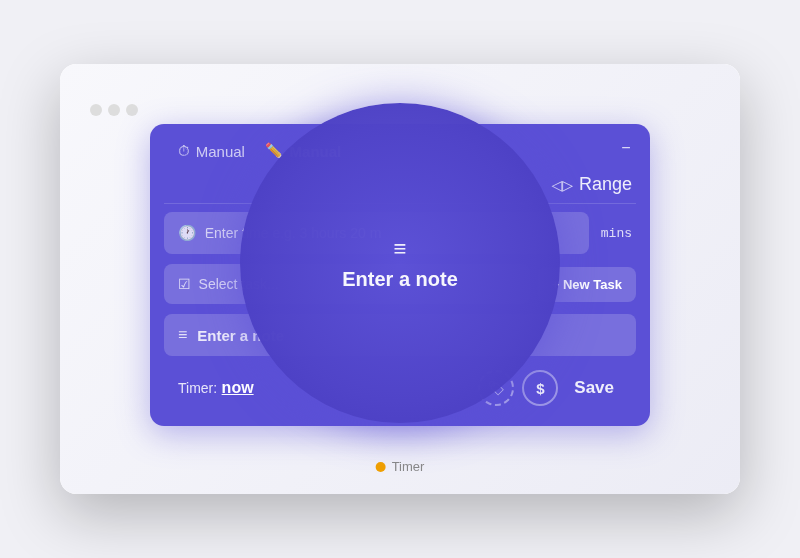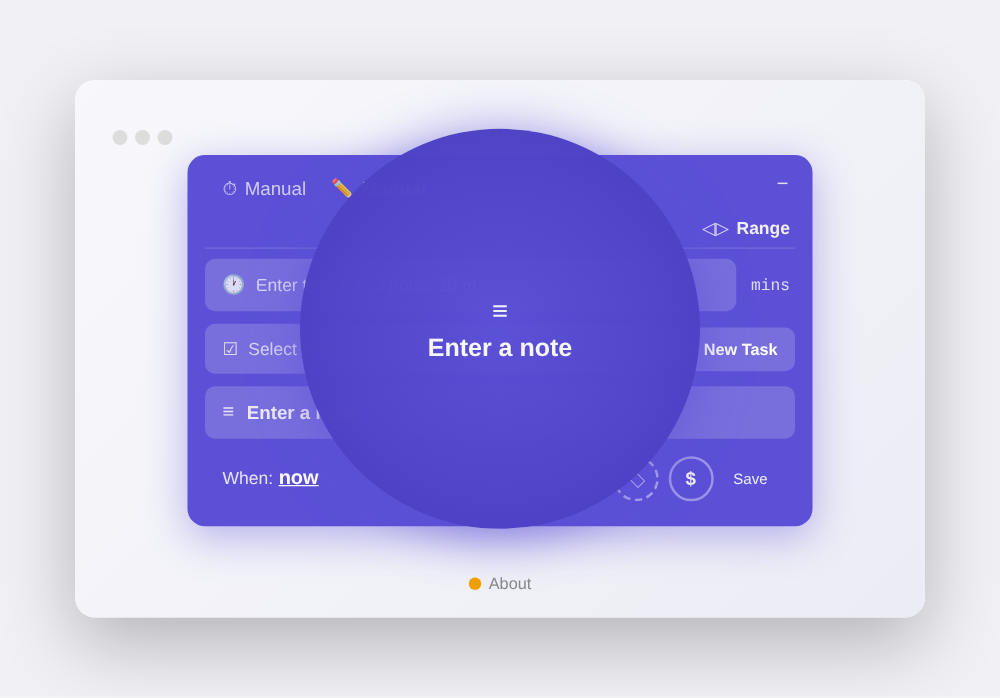--- a/index.html
+++ b/index.html
@@ -134,22 +134,21 @@
       gap: 6px;
     }
 
     .range-icon {
       color: rgba(255,255,255,0.8);
       font-size: 14px;
     }
 
     .range-label {
       color: rgba(255,255,255,0.9);
-      font-size: 14px;
-      font-weight: bold;
+      font-size: 18px;
     }
 
     
     .panel-body {
       padding: 8px 14px 14px 14px;
       display: flex;
       flex-direction: column;
       gap: 10px;
     }
 
@@ -288,22 +287,22 @@
       color: rgba(255,255,255,0.9);
       cursor: pointer;
       font-size: 15px;
       font-weight: 700;
     }
 
     .save-btn {
       background: transparent;
       border: none;
       color: rgba(255,255,255,0.9);
-      font-size: 12px;
-      font-weight: 400;
+      font-size: 17px;
+      font-weight: 700;
       cursor: pointer;
       padding: 4px 8px;
     }
 
     
     .zoom-circle {
       position: absolute;
       width: 320px;
       height: 320px;
       border-radius: 50%;
@@ -390,21 +389,21 @@
         <button class="new-task-btn">+ New Task</button>
       </div>
 
       <div class="note-row">
         <span class="note-icon">≡</span>
         <span class="note-text">Enter a note</span>
       </div>
 
       <div class="bottom-row">
         <div>
-          <span class="when-label">When:</span>
+          <span class="when-label">Timer:</span>
           <span class="when-label"> </span>
           <span class="when-now">now</span>
         </div>
         <div class="right-actions">
           <button class="tag-btn">
             <span>🏷</span>
           </button>
           <button class="dollar-btn">
             <span>$</span>
           </button>
@@ -415,15 +414,15 @@
     </div>
   </div>
 
   <div class="zoom-circle">
     <div class="zoom-note-icon">≡</div>
     <div class="zoom-note-text">Enter a note</div>
   </div>
 
   <div class="about-hint">
     <div class="about-dot"></div>
-    <span>About</span>
+    <span>Timer</span>
   </div>
 </div>
 
 </body></html>

